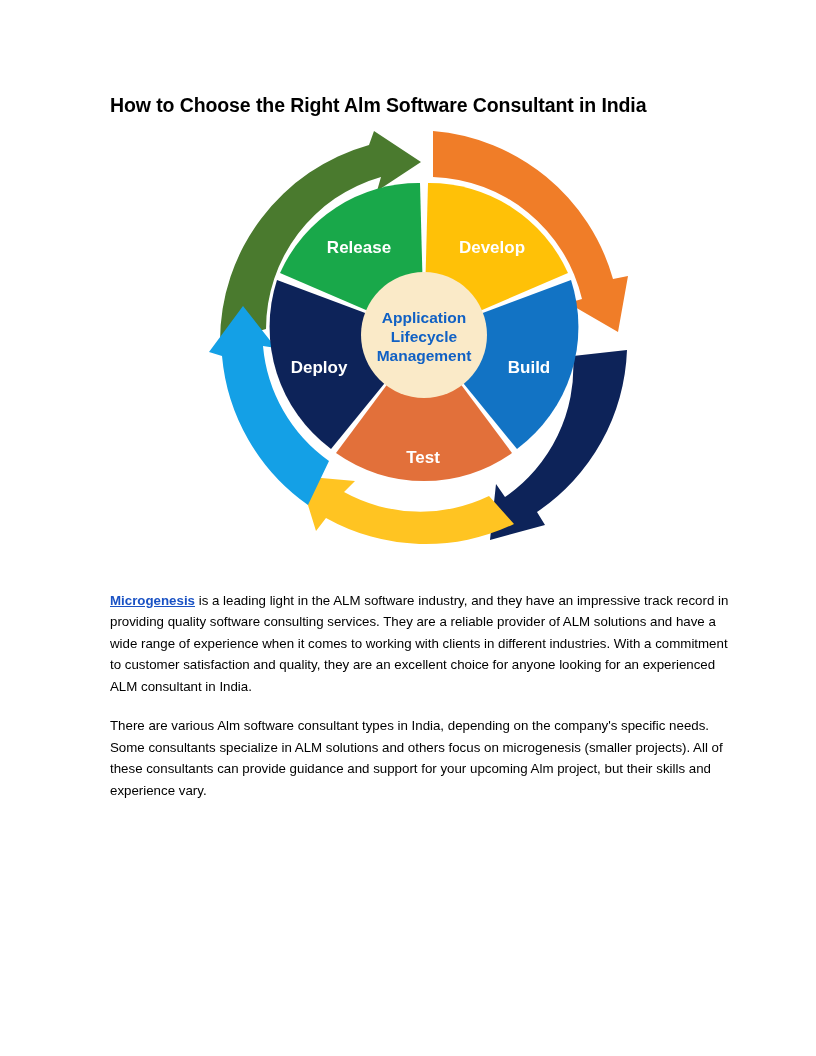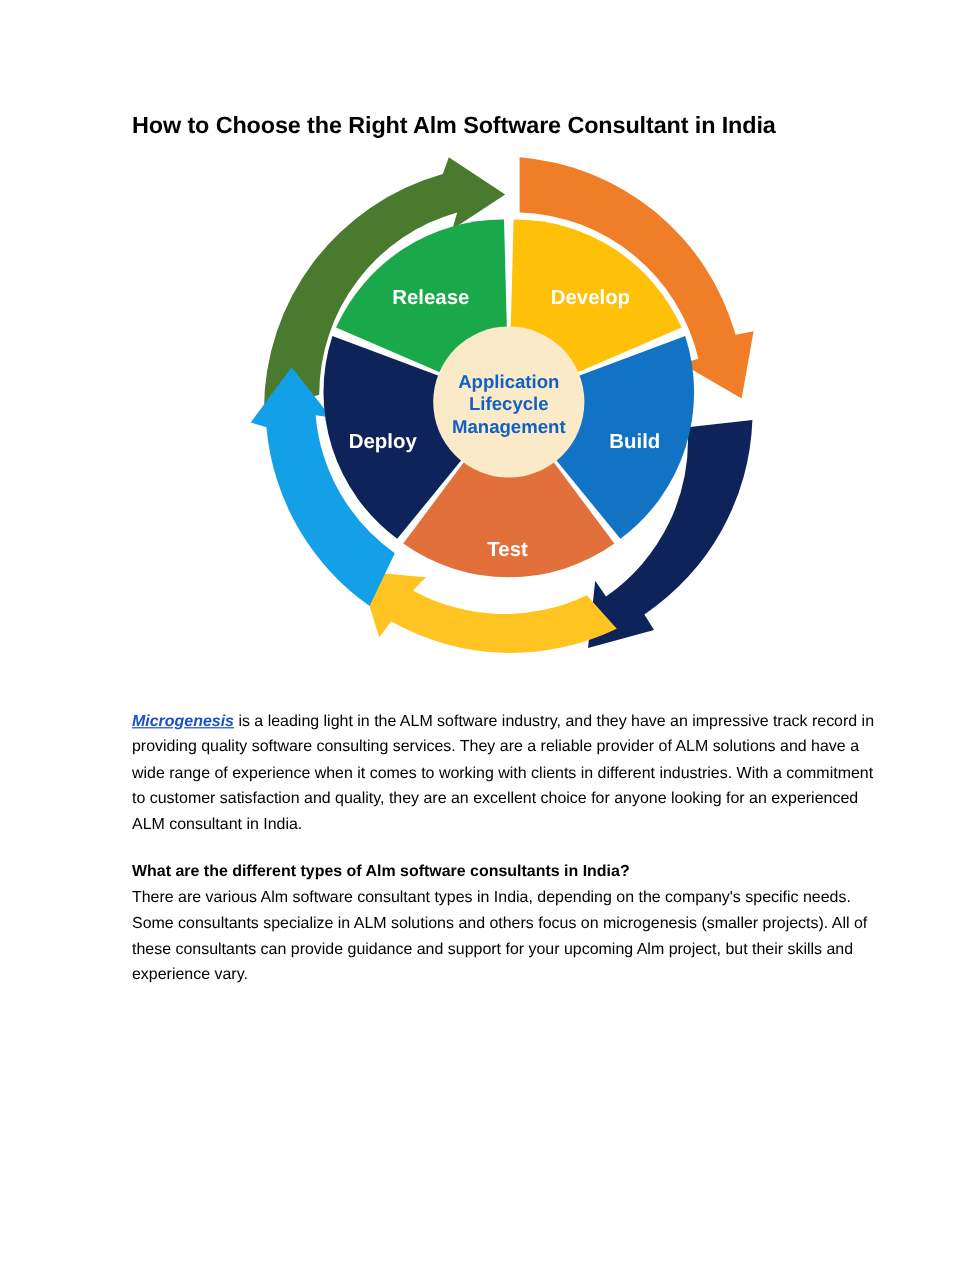--- a/index.html
+++ b/index.html
@@ -52,21 +52,20 @@
     font-size: 13.3px;
     line-height: 1.62;
     margin: 0;
     color: #000;
     text-align: left;
   }
   .link {
     color: #1a52c4;
     text-decoration: underline;
     font-weight: bold;
-    font-style: italic;
   }
   .q-head {
     font-size: 13.3px;
     font-weight: bold;
     line-height: 1.62;
     margin: 0;
     color: #000;
   }
   .spacer-sm { height: 18px; }
   .wedge-label {
@@ -182,17 +181,16 @@
         <text class="center-label" x="215" y="203" font-size="15.5" text-anchor="middle">Application</text>
         <text class="center-label" x="215" y="222" font-size="15.5" text-anchor="middle">Lifecycle</text>
         <text class="center-label" x="215" y="241" font-size="15.5" text-anchor="middle">Management</text>
       </svg>
     </div>
 
     <p class="body-text"><a class="link" href="#">Microgenesis</a><span> is a leading light in the ALM software industry, and they have an impressive track record in providing quality software consulting services. They are a reliable provider of ALM solutions and have a wide range of experience when it comes to working with clients in different industries. With a commitment to customer satisfaction and quality, they are an excellent choice for anyone looking for an experienced ALM consultant in India.</span></p>
 
     <div class="spacer-sm"></div>
 
-    <p class="q-head">What are the different types of Alm software consultants in India?</p>
     <p class="body-text">There are various Alm software consultant types in India, depending on the company's specific needs. Some consultants specialize in ALM solutions and others focus on microgenesis (smaller projects). All of these consultants can provide guidance and support for your upcoming Alm project, but their skills and experience vary.</p>
 
   </div>
 </div>
 
 </body></html>

